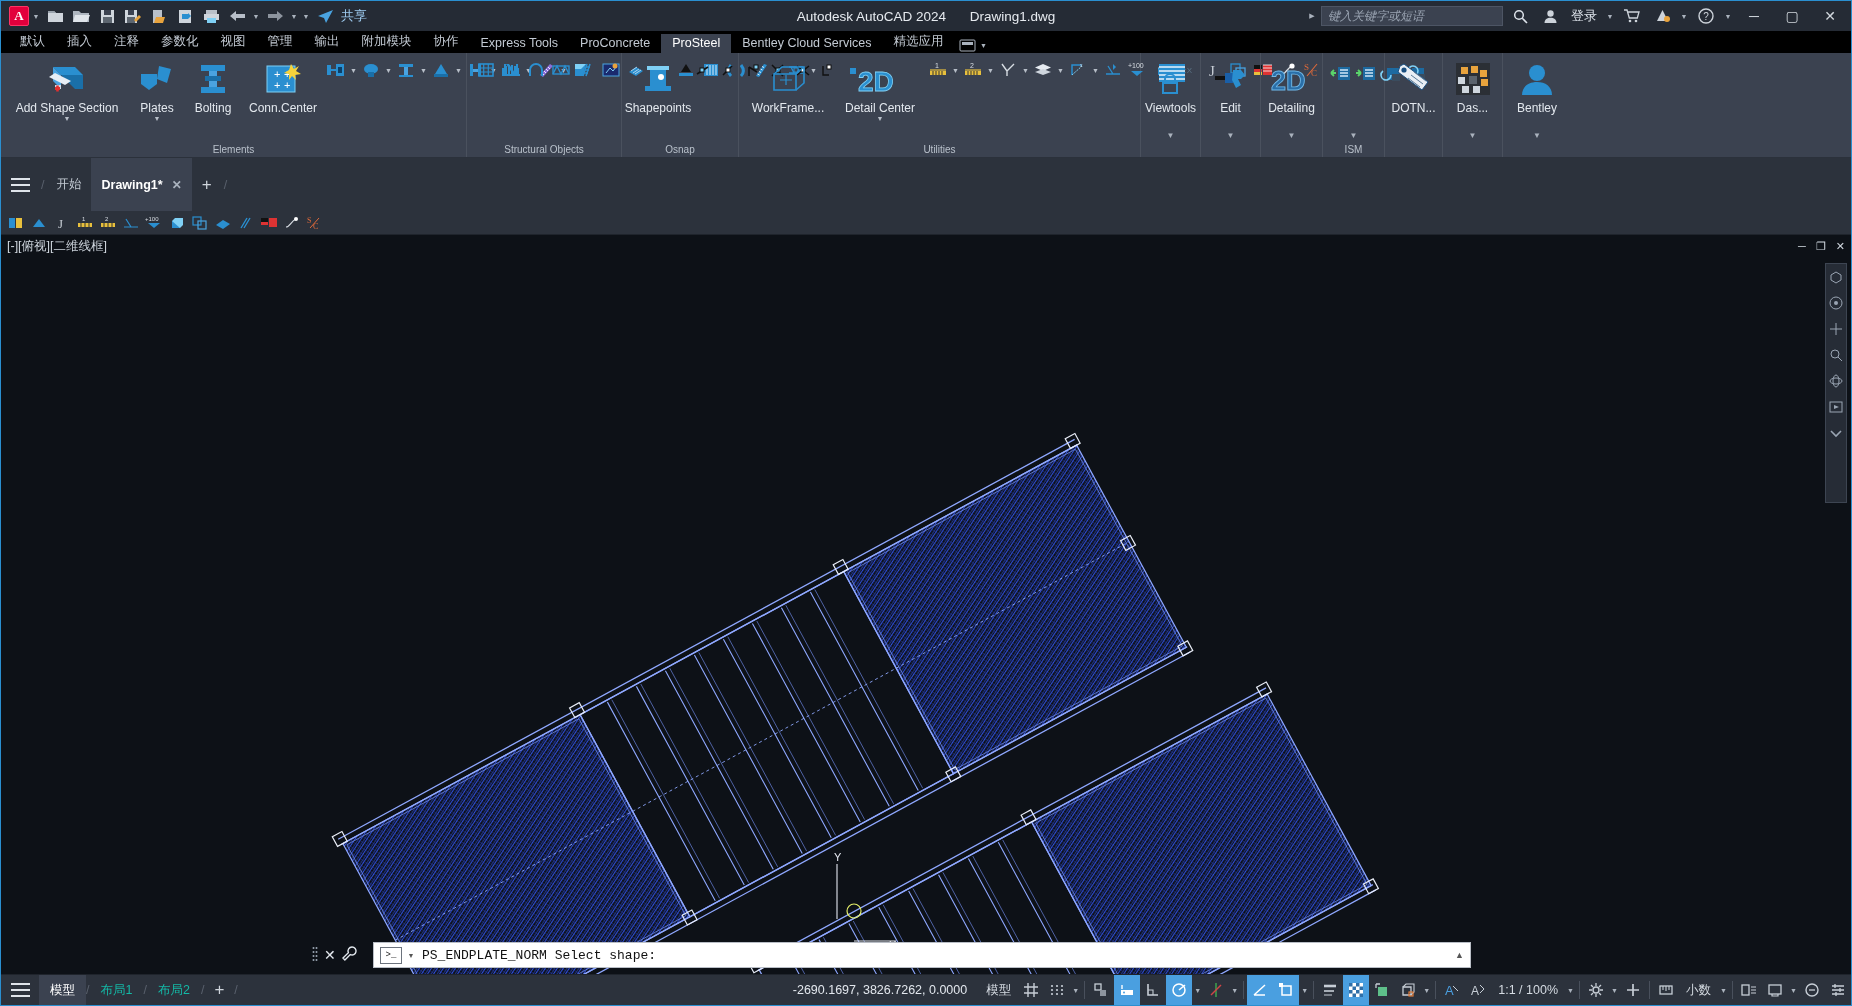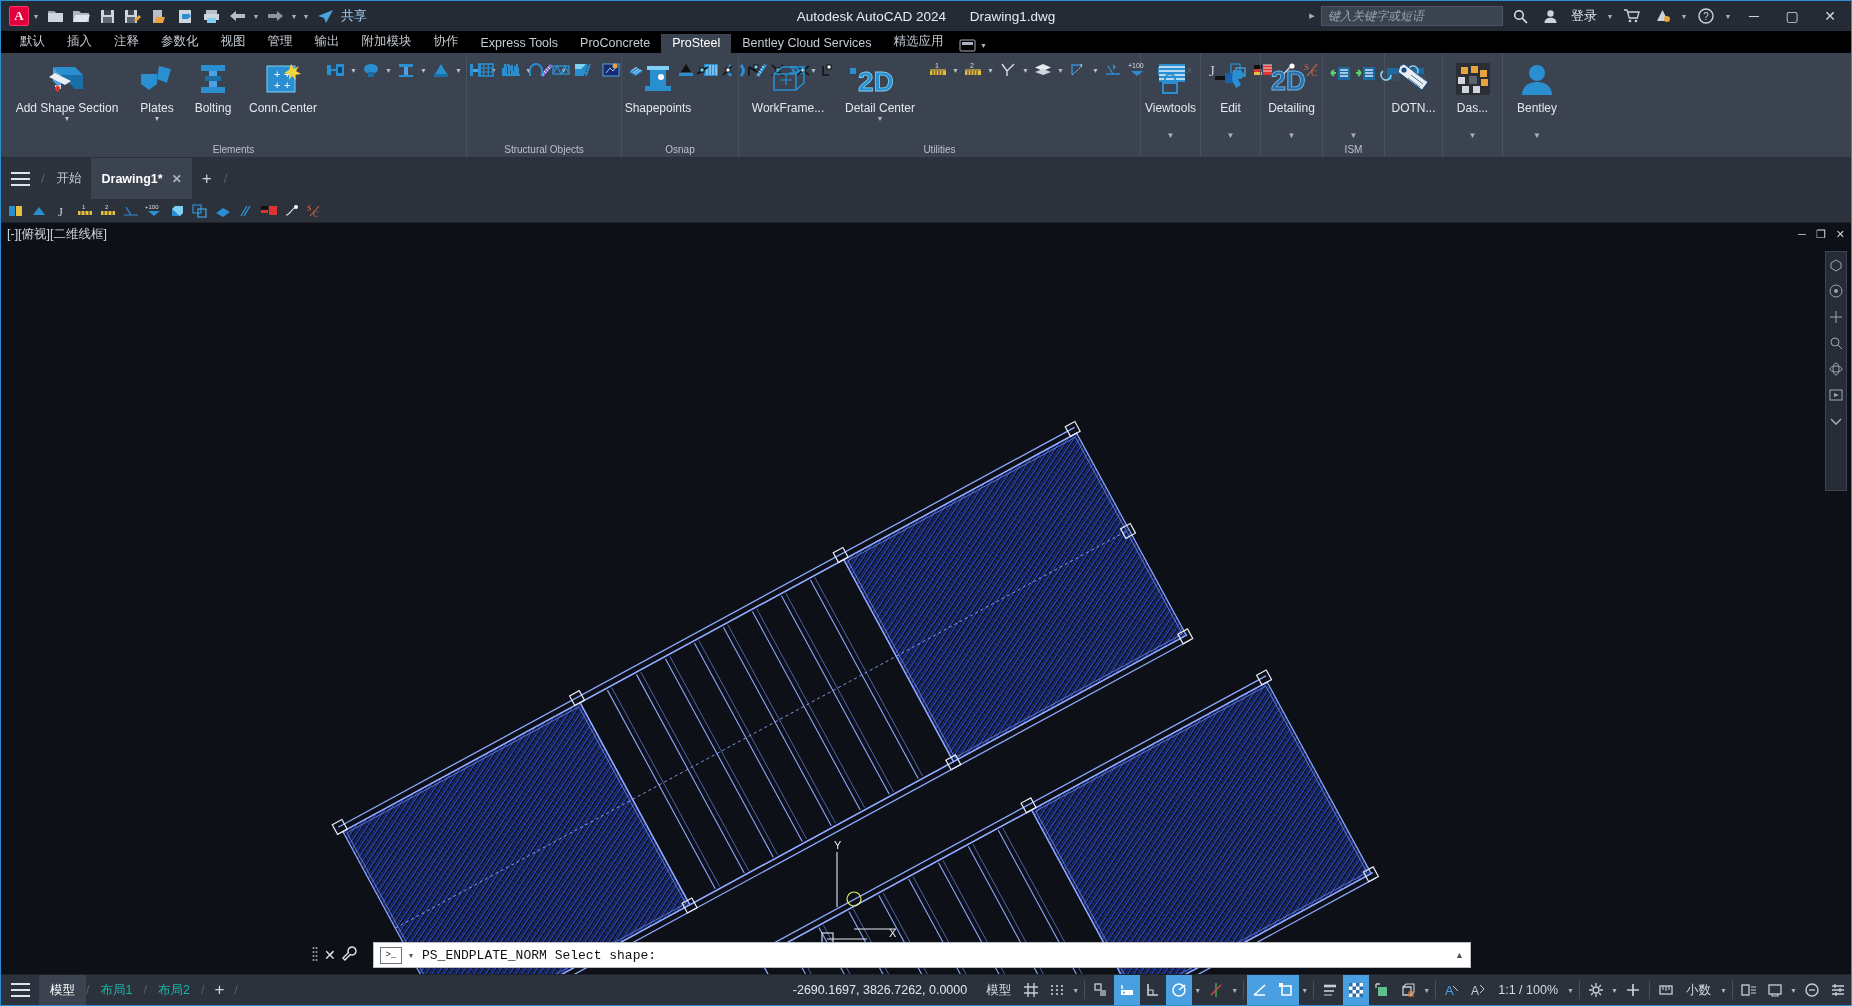--- a/index.html
+++ b/index.html
@@ -87,21 +87,21 @@
   .sdd { font-size: 7px; color: #b7bec8; width: 9px; text-align: center; }
   .panel-dd { font-size: 8px; color: #aab2bd; text-align: center; height: 10px; line-height: 8px;}
 
   
   .filetabs {
     flex: 0 0 26px; background: #2c323c; display: flex; align-items: stretch;
     font-size: 12.5px;
   }
   .ft-burger { width: 38px; display: flex; align-items: center; justify-content: center; }
   .ft-sep { color: #59606c; display:flex; align-items:center; padding: 0 2px;}
-  .ft { display: flex; align-items: center; padding: 12px 10px; color: #c3cad3; }
+  .ft { display: flex; align-items: center; padding: 18px 10px; color: #c3cad3; }
   .ft.active { background: #3b4250; color: #ffffff; font-weight: bold; }
   .ft .x { margin-left: 9px; color: #aab3bf; font-size: 12px; }
   .ft-plus { width: 30px; display:flex; align-items:center; justify-content:center; font-size: 17px; color:#cfd5dc; }
 
   
   .subbar {
     flex: 0 0 24px; background: #2c323c; display: flex; align-items: center;
     padding-left: 4px; gap: 1px; border-bottom: 1px solid #1f242c;
   }
   .subbar .sbtn { width: 22px; height: 20px; }

